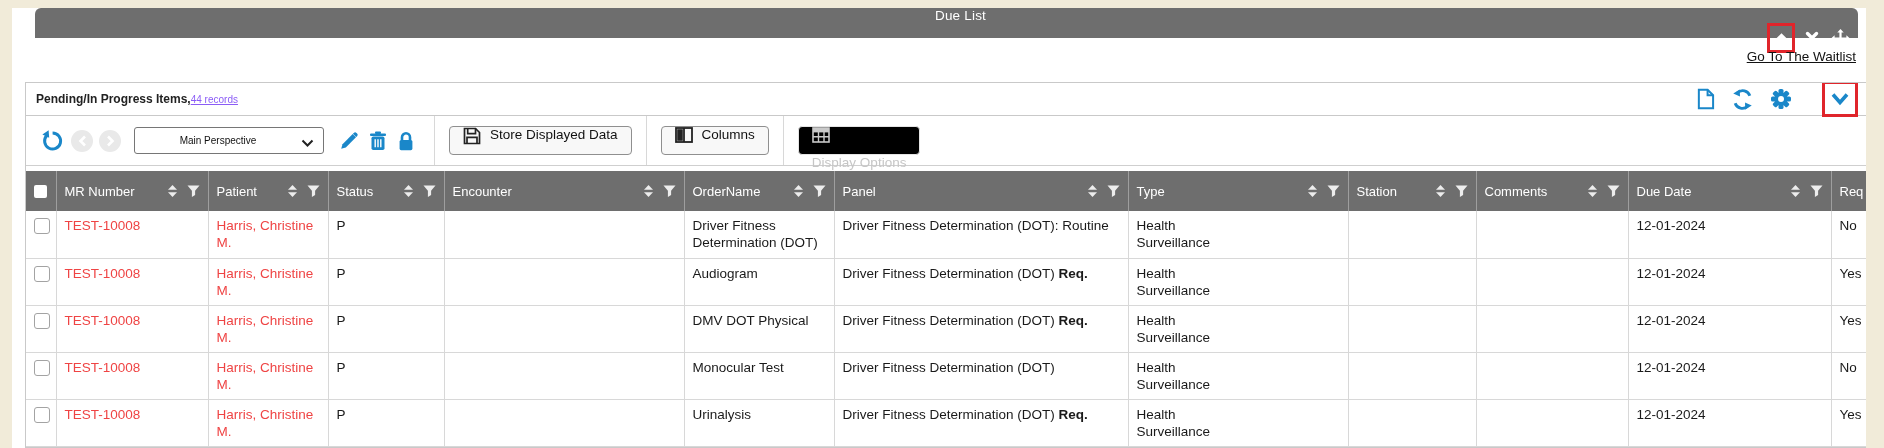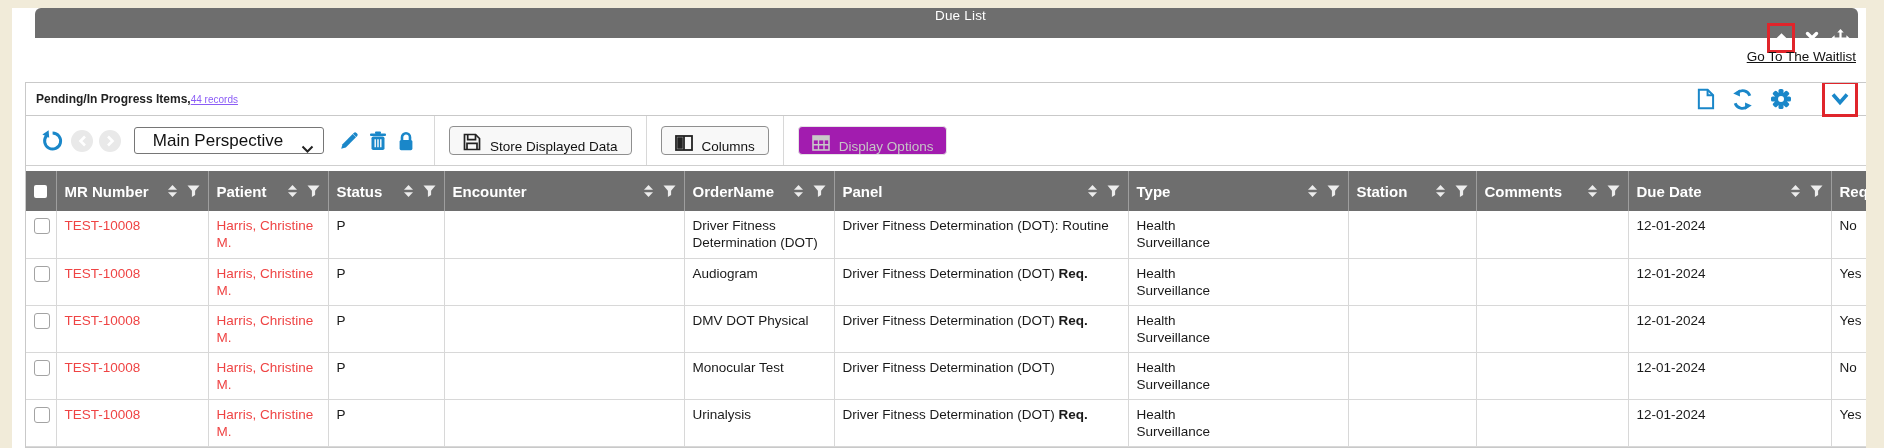--- a/index.html
+++ b/index.html
@@ -30,32 +30,32 @@
   .ph-icon{display:flex;align-items:center;justify-content:center;cursor:pointer;}
   .red-box.down{width:30px;height:30px;margin-left:13px;}
 
   
   .toolbar{height:50px;border-bottom:1px solid #cfcfcf;display:flex;align-items:center;
     padding:0 10px;box-sizing:border-box;}
   .tool-icon{display:flex;align-items:center;justify-content:center;cursor:pointer;margin:0 5px;}
   .round-btn{width:22px;height:22px;border-radius:50%;background:#e9e9e9;display:flex;
     align-items:center;justify-content:center;margin:0 3px;}
   .select-box{width:190px;height:27px;border:1px solid #767676;border-radius:3px;background:#fff;
-    display:flex;align-items:center;justify-content:center;gap:0;font-size:17px;color:#111;
+    display:flex;align-items:center;justify-content:center;gap:0;font-size:10px;color:#111;
     margin:0 10px;position:relative;cursor:pointer;box-sizing:border-box;}
   .select-box .chev{position:absolute;right:9px;top:10px;}
   .select-label{padding-right:22px;}
   .tsep{width:1px;align-self:stretch;background:#d8d8d8;margin:0 14px;}
-  .btn{display:inline-flex;align-items:flex-end;gap:9px;border:1px solid #8f8f8f;border-radius:4px;
+  .btn{display:inline-flex;align-items:flex-start;gap:9px;border:1px solid #8f8f8f;border-radius:4px;
     background:#f8f8f8;height:29px;padding:0 13px;font-size:13.5px;color:#111;cursor:pointer;white-space:nowrap;}
-  .btn.disabled{border-color:#e4e4e4;background:#a21caf;color:#c6c6c6;cursor:default;}
+  .btn.disabled{border-color:#e4e4e4;background:#000000;color:#c6c6c6;cursor:default;flex-direction:column;}
 
   
   table.grid{border-collapse:collapse;table-layout:fixed;width:1925px;margin-top:5px;}
-  table.grid thead th{background:#6e6e6e;height:40px;color:#fff;font-weight:bold;font-size:15px;
+  table.grid thead th{background:#6e6e6e;height:40px;color:#fff;font-weight:normal;font-size:13px;
     text-align:right;padding:0 8px;border-right:1px solid #9e9e9e;box-sizing:border-box;cursor:pointer;}
   .th-flex{display:flex;align-items:center;}
   .th-icons{margin-left:auto;display:flex;align-items:center;gap:9px;padding-left:6px;}
   table.grid tbody td{vertical-align:top;padding:6px 8px;font-size:13.5px;color:#1a1a1a;
     border-right:1px solid #d8d8d8;border-bottom:1px solid #d8d8d8;line-height:17px;
     white-space:pre-line;height:47px;box-sizing:border-box;background:transparent;}
   tr.alt td{background:#eef0f4;}
   .cell-link{color:#ef4444;cursor:pointer;}
   .req-suffix{font-weight:bold;margin-top:48px;}
   .cb{width:14px;height:14px;border:1px solid #a3a3a3;border-radius:3px;background:#fff;

